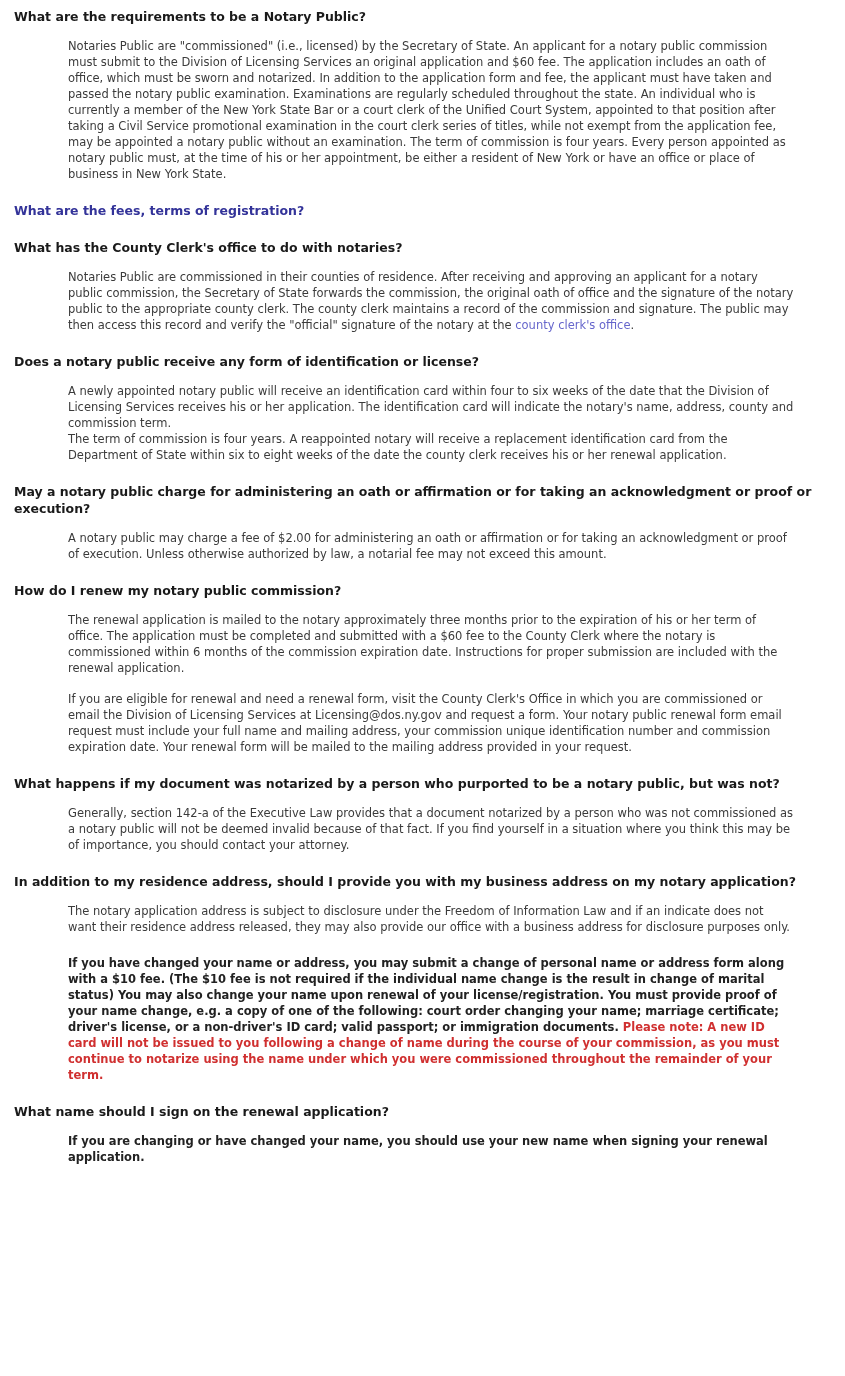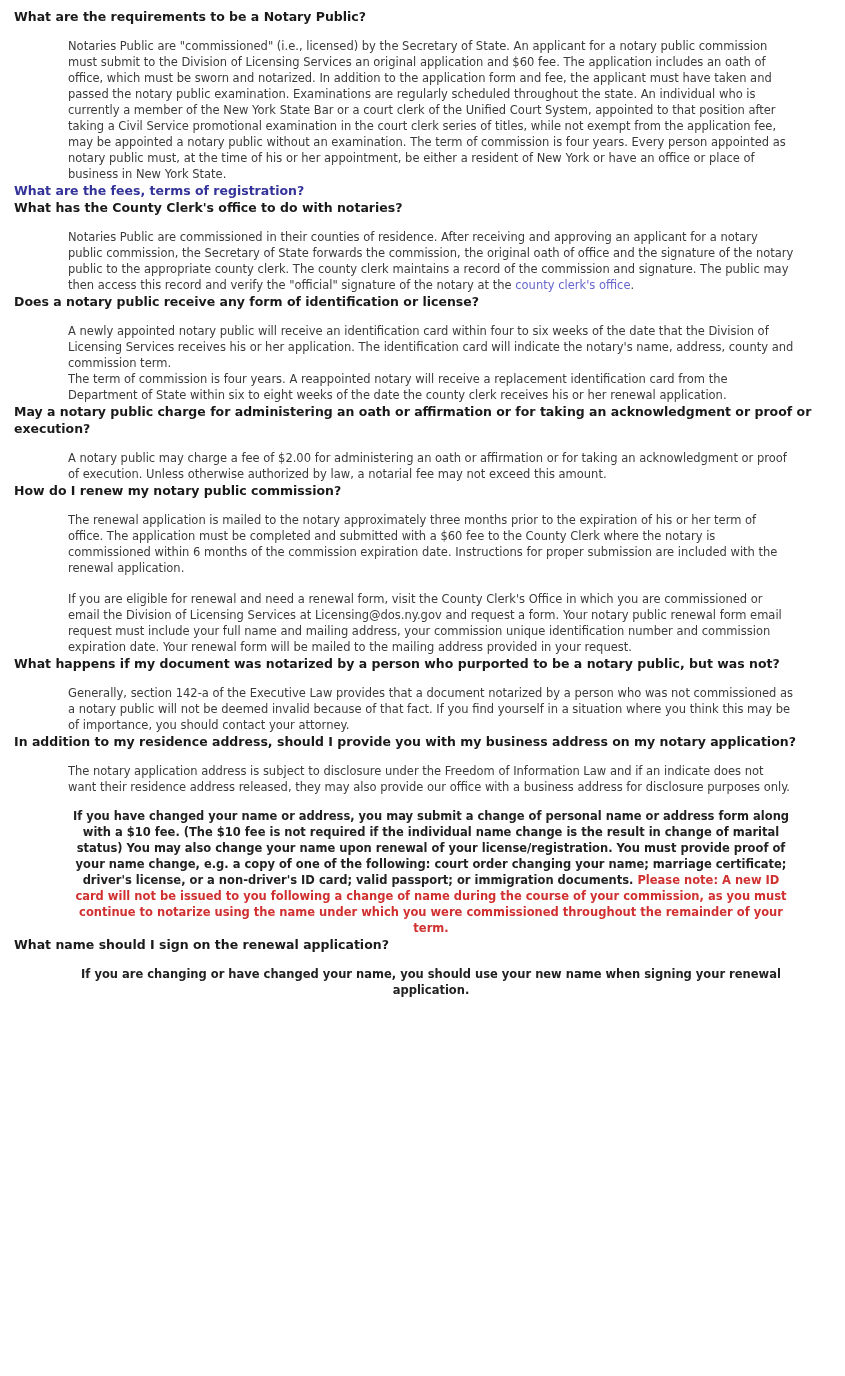--- a/index.html
+++ b/index.html
@@ -10,21 +10,21 @@
   body {
     width: 845px;
     font-family: "DejaVu Sans", sans-serif;
   }
   .doc {
     padding: 8px 14px 14px 14px;
     box-sizing: border-box;
     width: 845px;
   }
   .section { margin: 0; }
-  .section + .section { }
+  .section + .section { margin-top: 20px; }
   .q {
     font-size: 12.5px;
     font-weight: bold;
     color: #1a1a1a;
     line-height: 17px;
     max-width: 821px;
   }
   .q.blue {
     color: #333399;
     cursor: pointer;
@@ -34,21 +34,20 @@
     max-width: 726px;
     font-size: 11.5px;
     color: #3b3b3b;
     line-height: 16px;
     white-space: pre-wrap;
   }
   .answer + .answer { margin-top: 15px; }
   .answer.bold {
     font-weight: bold;
     color: #222222;
-    text-align: center;
   }
   .run.link {
     color: #6666cc;
     cursor: pointer;
   }
   .run.red {
     color: #d03030;
     font-weight: bold;
   }
 </style>

